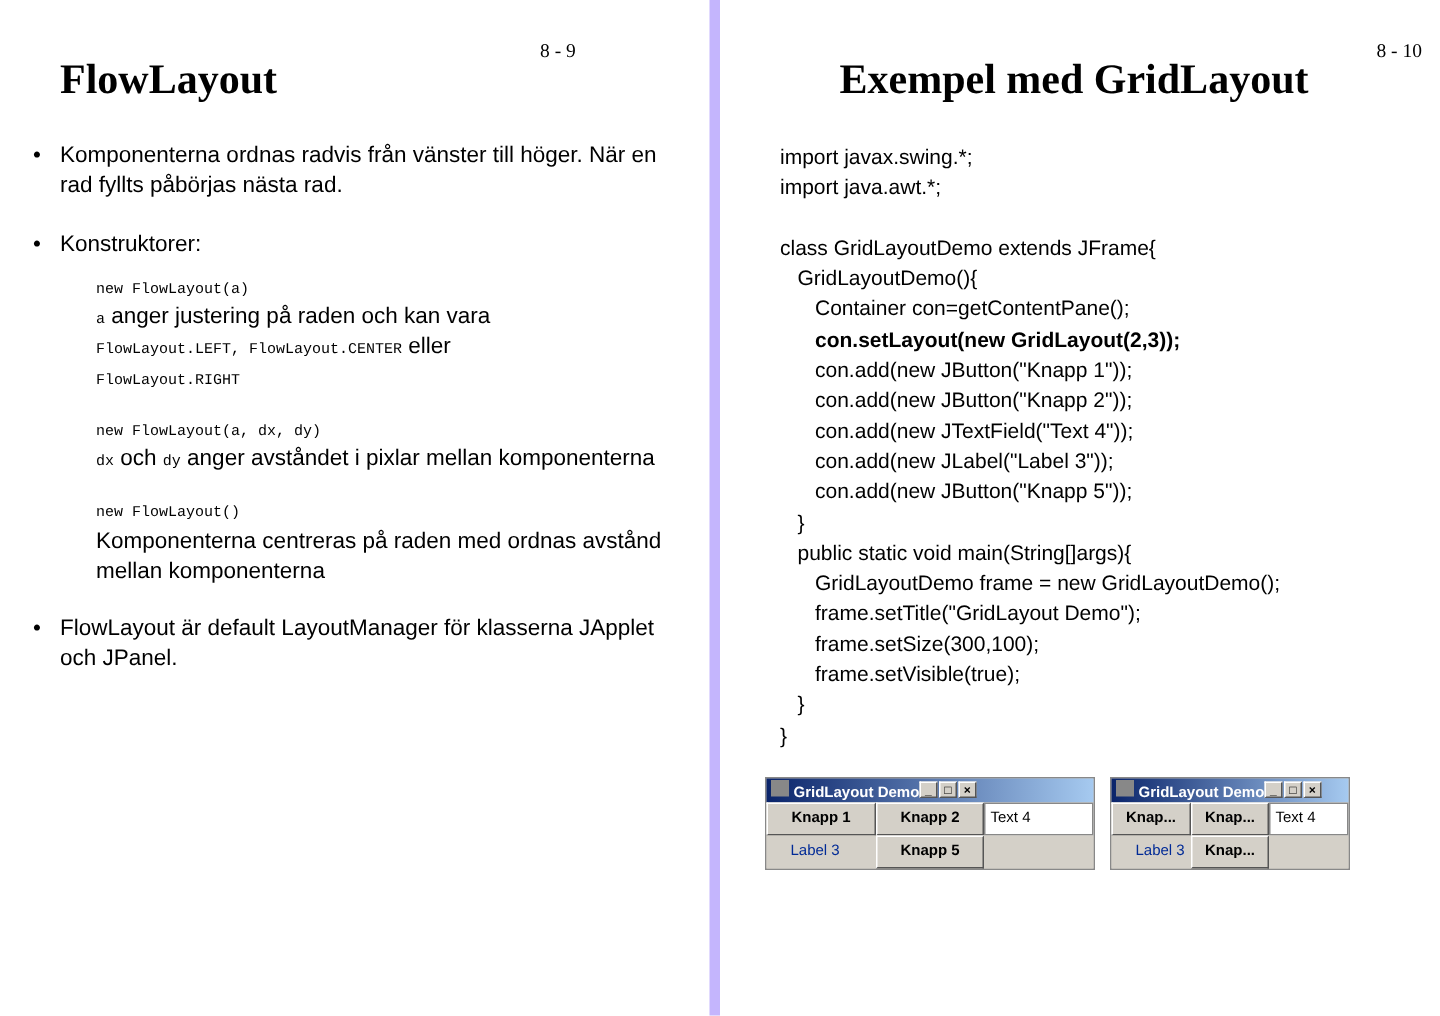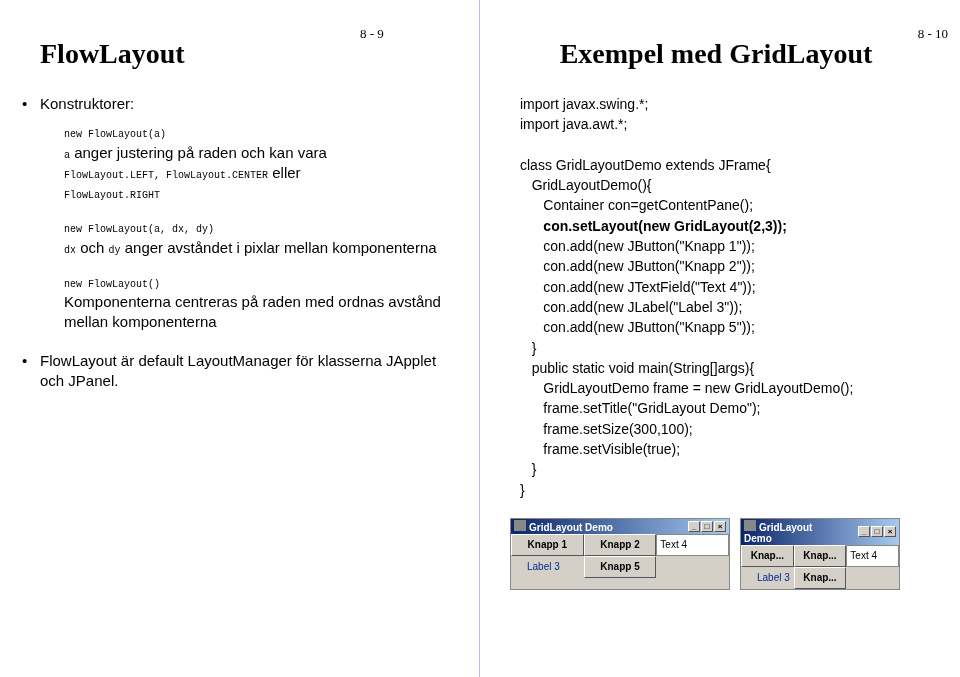--- a/index.html
+++ b/index.html
@@ -13,21 +13,21 @@
     color: #000;
   }
   .slides {
     display: flex;
     width: 960px;
     height: 677px;
   }
   .slide {
     width: 480px;
     height: 677px;
-    border-right: 1px solid #c4b5fd;
+    border-right: 7px solid #c4b5fd;
     padding: 10px 18px 10px 40px;
     position: relative;
   }
   .slide:last-child { border-right: none; }
   .page-no {
     position: absolute;
     top: 26px;
     font-family: "Comic Sans MS", cursive;
     font-size: 13px;
   }
@@ -84,24 +84,22 @@
     background: #d4d0c8;
     font-family: Tahoma, Arial, sans-serif;
     font-size: 10px;
   }
   .win .titlebar {
     background: linear-gradient(90deg,#0a246a,#a6caf0);
     color: #fff;
     padding: 1px 3px;
     display: flex;
     align-items: center;
-    justify-content: space-between;
     font-size: 10px;
     font-weight: bold;
-    gap: 29px;
   }
   .win .tctl { display: flex; gap: 1px; }
   .win .tctl span {
     width: 12px; height: 11px;
     background: #d4d0c8;
     border: 1px solid #fff;
     border-right-color:#555; border-bottom-color:#555;
     font-size: 8px; line-height: 9px; text-align: center; color:#000;
   }
   .win .grid {
@@ -152,20 +150,23 @@
 </head>
 <body>
 
 <div class="slides">
 
   <div class="slide left">
     <div class="page-no left">8 - 9</div>
     <h1>FlowLayout</h1>
 
     <ul class="outer">
+      <li>
+        <span>Komponenterna ordnas radvis från vänster till höger. När en rad fyllts påbörjas nästa rad.</span>
+      </li>
 
       <li>
         <span>Konstruktorer:</span>
 
         <div class="indent">
           <div class="sub">
             <span class="mono">new FlowLayout(a)</span><br>
             <span class="mono">a</span><span> anger justering på raden och kan vara </span><br>
             <span class="mono">FlowLayout.LEFT, FlowLayout.CENTER</span><span> eller </span><br>
             <span class="mono">FlowLayout.RIGHT</span>

